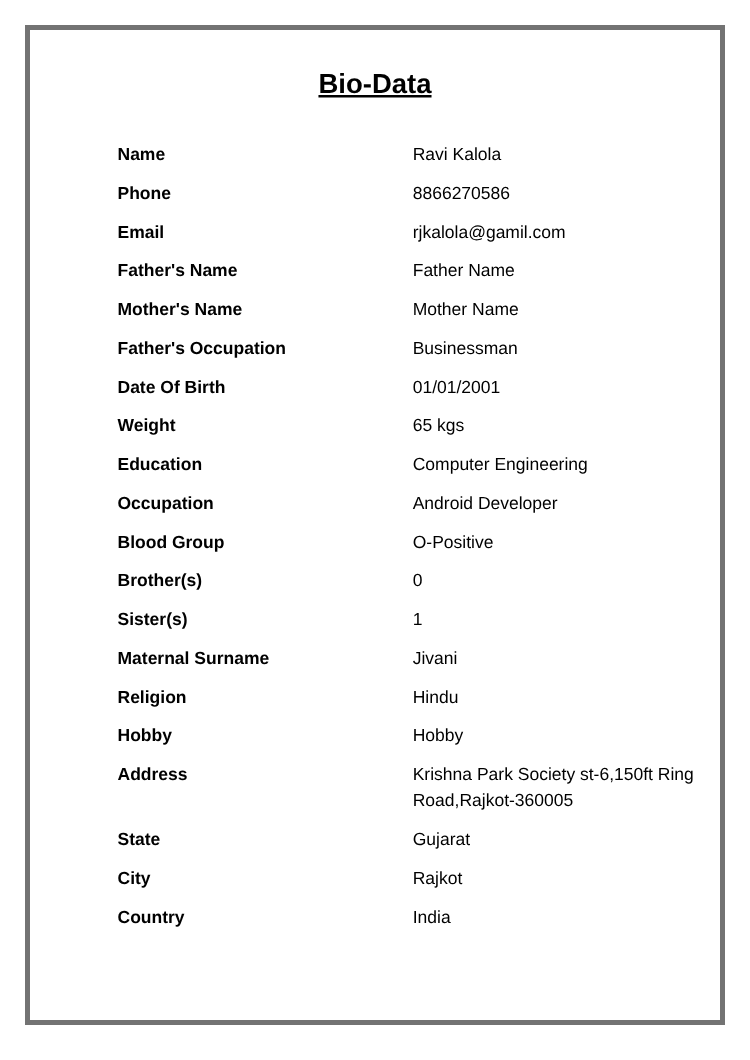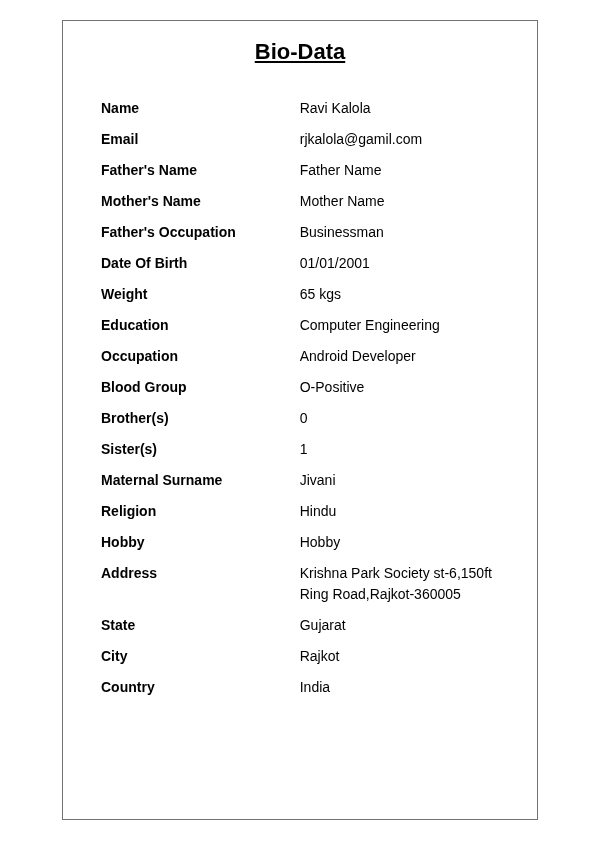--- a/index.html
+++ b/index.html
@@ -11,38 +11,39 @@
     body {
       width: 600px;
       min-height: 848px;
       background: #ffffff;
       font-family: Arial, sans-serif;
       font-size: 14px;
       color: #000000;
     }
 
     .page-container {
-      width: 476px;
+      width: 560px;
       margin: 20px auto;
-      border: 1px solid #737373;
-      padding: 18px 30px 40px 30px;
+      border: 4px solid #737373;
+      padding: 30px 30px 40px 30px;
       min-height: 800px;
     }
 
     .page-title {
       text-align: center;
       font-size: 22px;
       font-weight: bold;
       text-decoration: underline;
       margin-bottom: 28px;
     }
 
     .bio-table {
       width: 100%;
       border-collapse: collapse;
+      margin-left: 32px;
     }
 
     .bio-table tr td {
       padding: 5px 8px;
       vertical-align: top;
       line-height: 1.5;
     }
 
     .bio-table tr td:first-child {
       font-weight: bold;
@@ -58,20 +59,24 @@
 <body>
 
 <div class="page-container">
   <div class="page-title">Bio-Data</div>
 
   <table class="bio-table">
     <tbody id="bio-table-body">
     <tr>
           <td>Name</td>
           <td>Ravi Kalola</td>
+        </tr>
+        <tr>
+          <td>Phone</td>
+          <td>8866270586</td>
         </tr>
         <tr>
           <td>Email</td>
           <td>rjkalola@gamil.com</td>
         </tr>
         <tr>
           <td>Father's Name</td>
           <td>Father Name</td>
         </tr>
         <tr>

